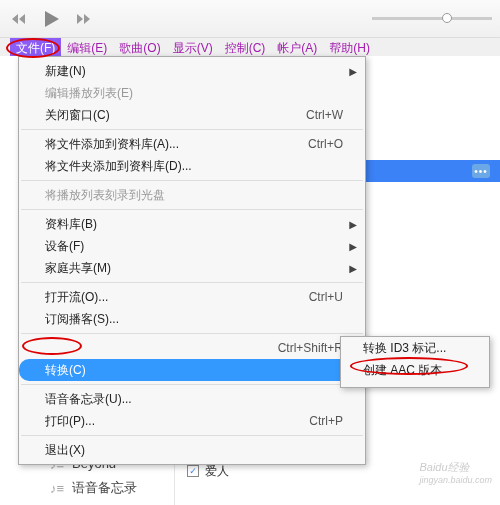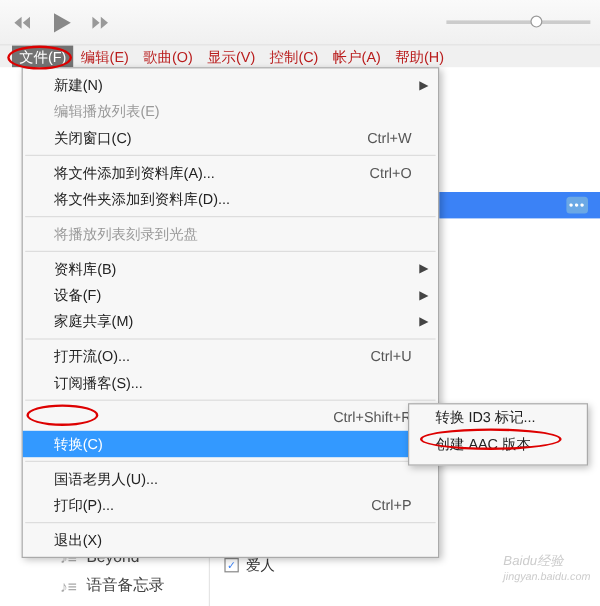--- a/index.html
+++ b/index.html
@@ -8,29 +8,29 @@
 
 .toolbar { height: 38px; background: linear-gradient(#fafafa, #f0f0f0); display: flex; align-items: center; padding: 0 8px; gap: 6px; border-bottom: 1px solid #ddd; }
 .tb-btn { width: 22px; height: 22px; display: flex; align-items: center; justify-content: center; color: #888; }
 .tb-play { width: 30px; height: 30px; }
 .volume { margin-left: auto; display: flex; align-items: center; gap: 4px; color: #999; }
 .vol-track { width: 120px; height: 3px; background: #ccc; position: relative; }
 .vol-thumb { position: absolute; right: 40px; top: -4px; width: 10px; height: 10px; border-radius: 50%; background: #fff; border: 1px solid #999; }
 
 
 .menubar { height: 20px; background: #f0f0f0; display: flex; align-items: center; padding-left: 10px; gap: 0; font-size: 12px; }
-.menu-item { padding: 2px 6px; color: #b91c1c; white-space: nowrap; }
-.menu-item.open { background: #737373; color: #fff; }
+.menu-item { padding: 2px 6px; color: #a21caf; white-space: nowrap; }
+.menu-item.open { background: #8b5cf6; color: #fff; }
 .red-circle { position: absolute; border: 2px solid #d00; border-radius: 50%; pointer-events: none; }
 
 
 .dropdown { position: absolute; left: 18px; top: 56px; width: 348px; background: #f7f7f7; border: 1px solid #aaa; box-shadow: 2px 2px 6px rgba(0,0,0,.25); padding: 3px 0; z-index: 10; }
 .dd-row { display: flex; align-items: center; height: 22px; padding: 0 22px 0 26px; color: #222; position: relative; }
 .dd-row.disabled { color: #999; }
-.dd-row.hl { background: #3399ff; color: #fff; }
+.dd-row.hl { background: #3399ff; color: #fff; border-radius: 10px; }
 .dd-row .shortcut { margin-left: auto; color: #555; text-align: center; }
 .dd-sep { height: 1px; background: #ddd; margin: 3px 2px; }
 .dd-arrow { position: absolute; right: 8px; font-size: 10px; color: #444; }
 .dd-row.hl .dd-arrow { color: #fff; }
 
 
 .submenu { position: absolute; left: 340px; top: 336px; width: 150px; background: #f7f7f7; border: 1px solid #aaa; box-shadow: 2px 2px 6px rgba(0,0,0,.25); padding: 3px 0; z-index: 11; }
 .sub-row { display: flex; align-items: flex-start; height: 22px; padding: 0 16px 0 22px; color: #222; }
 
 
@@ -211,21 +211,21 @@
   <div class="dd-sep"></div>
   <div class="dd-row">
       <span class="shortcut">Ctrl+Shift+R</span>
     </div>
   <div class="dd-row hl">
       <span>转换(C)</span>
       <span class="dd-arrow">▶</span>
     </div>
   <div class="dd-sep"></div>
   <div class="dd-row">
-      <span>国语老男人(U)...</span>
+      <span>语音备忘录(U)...</span>
     </div>
   <div class="dd-row">
       <span>打印(P)...</span>
       <span class="shortcut">Ctrl+P</span>
     </div>
   <div class="dd-sep"></div>
   <div class="dd-row">
       <span>退出(X)</span>
     </div>
 </div>

